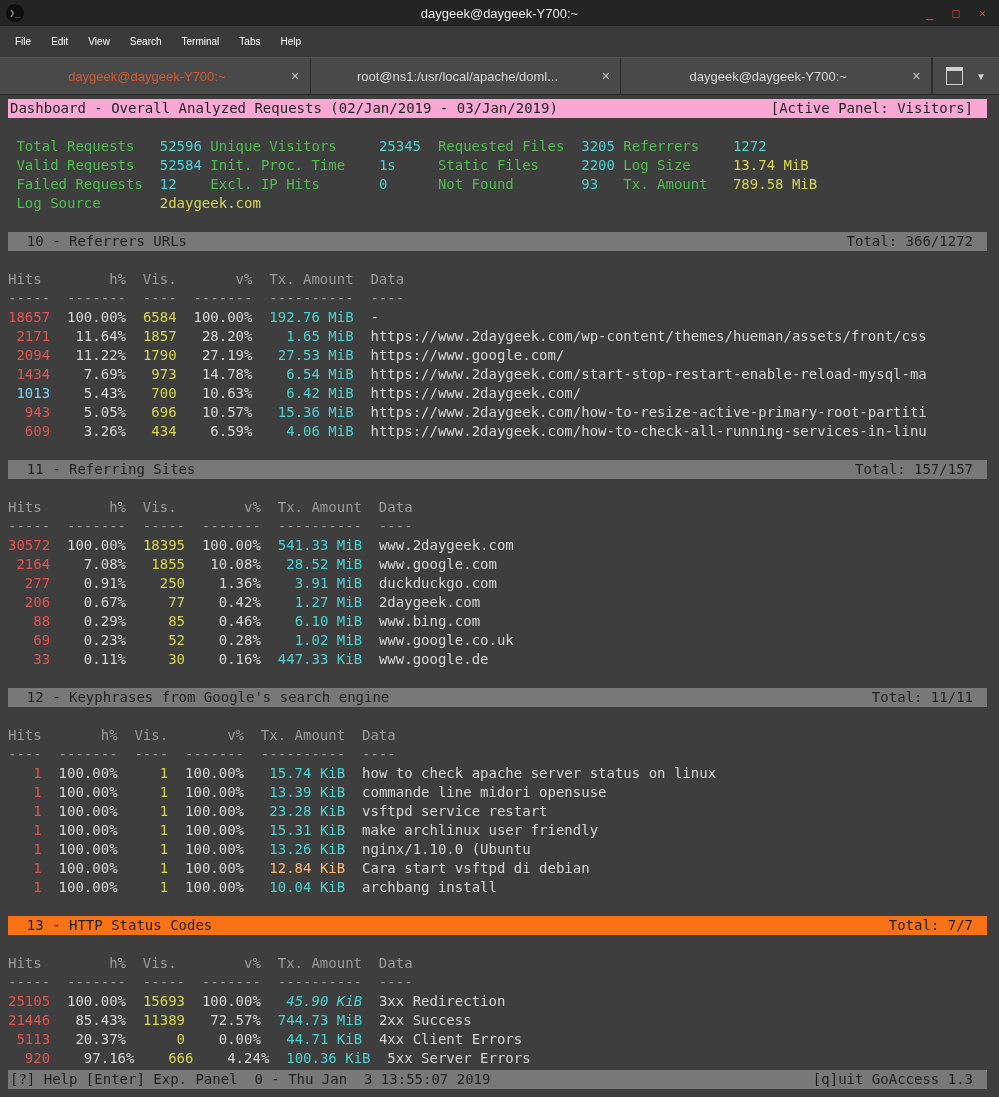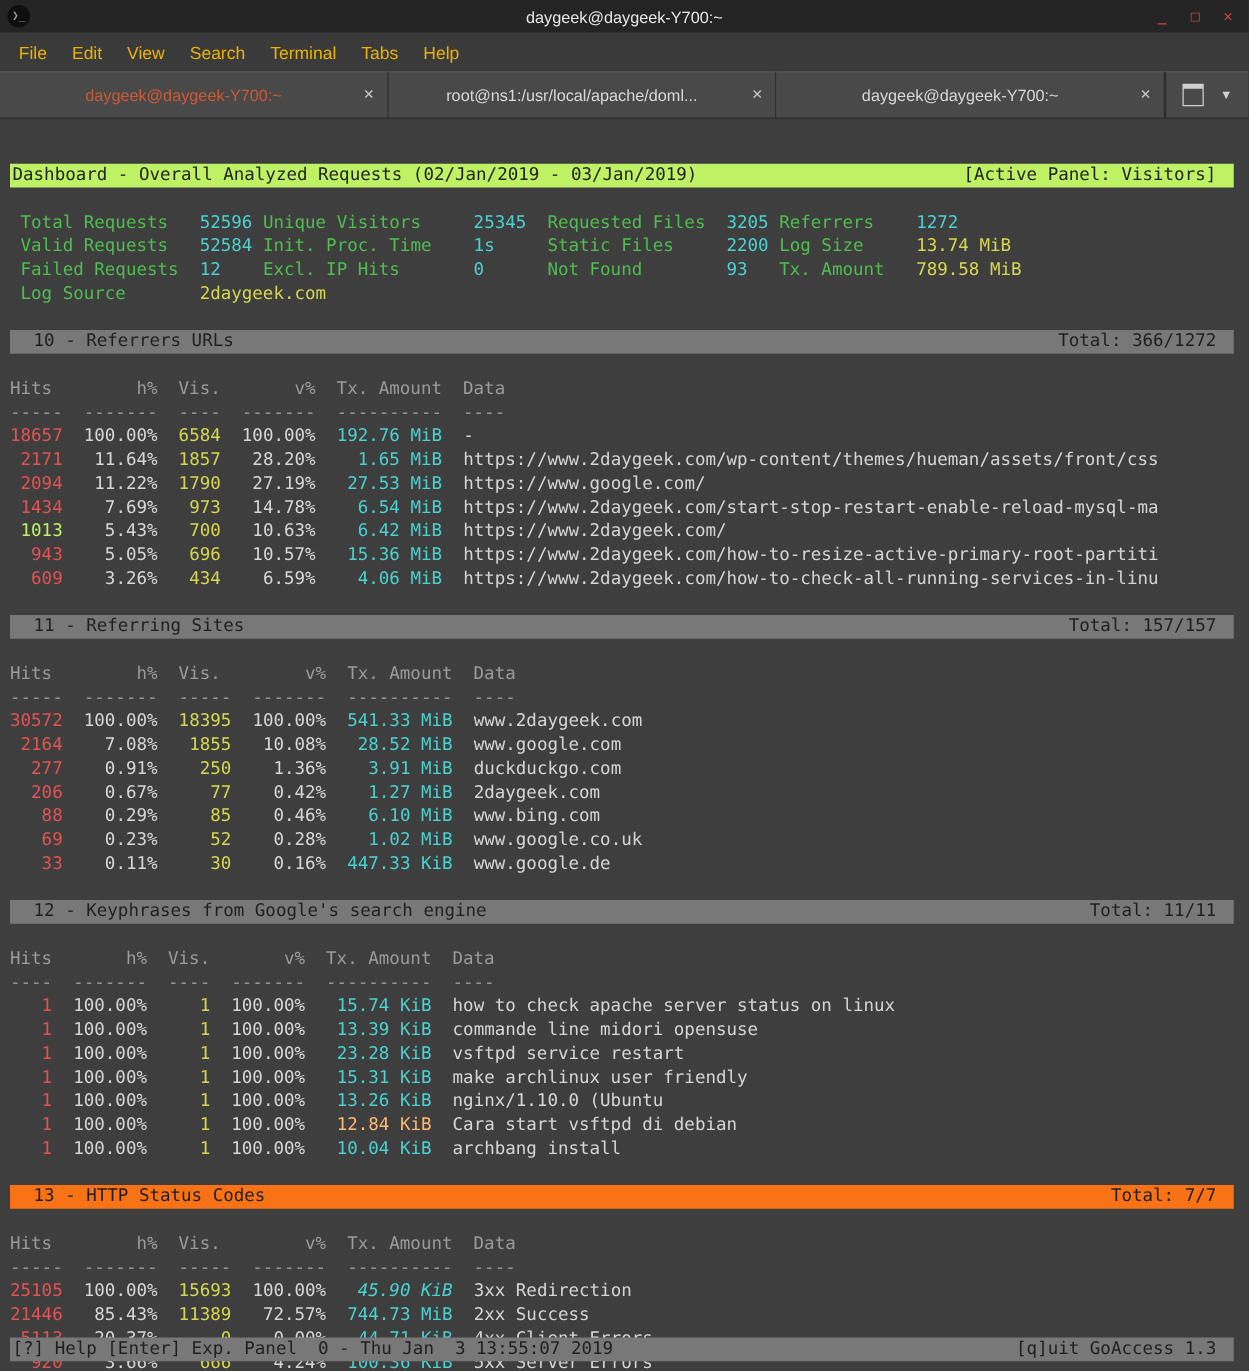--- a/index.html
+++ b/index.html
@@ -9,21 +9,21 @@
   
   .titlebar{flex:0 0 26px;height:26px;background:#242424;position:relative;display:flex;align-items:center}
   .win-icon{width:18px;height:18px;margin-left:6px;border-radius:50%;background:#0e0e0e;color:#9a9a9a;
             font-size:9px;display:flex;align-items:center;justify-content:center;z-index:1;font-family:"DejaVu Sans Mono",monospace}
   .win-title{position:absolute;left:0;right:0;text-align:center;color:#e8e8e8;font-size:13px}
   .win-controls{margin-left:auto;display:flex;align-items:center;gap:19px;padding-right:13px;z-index:1}
   .win-controls span{color:#c0443a;font-size:12px;font-weight:bold;line-height:1;font-family:"DejaVu Sans Mono",monospace}
 
   
   .menubar{flex:0 0 31px;height:31px;background:#3a3a3a;display:flex;align-items:center;padding-left:5px}
-  .menu-item{color:#eab308;font-size:14px;padding:3px 10px}
+  .menu-item{color:#ffffff;font-size:10px;padding:3px 10px}
 
   
   .tabbar{flex:0 0 37px;height:37px;background:#333;display:flex;align-items:stretch;border-bottom:1px solid #272727}
   .tab{flex:1 1 0;min-width:0;position:relative;display:flex;align-items:center;justify-content:center;
        background:#494949;border-right:1px solid #2d2d2d;border-top:1px solid #555;font-size:13px;color:#d8d8d8}
   .tab-label{overflow:hidden;text-overflow:ellipsis;white-space:nowrap;padding:0 30px 0 14px}
   .tab-close{position:absolute;right:10px;top:50%;transform:translateY(-50%);color:#c6c6c6;font-size:11px}
   .tab-controls{flex:0 0 66px;display:flex;align-items:center;justify-content:space-evenly;background:#494949;border-top:1px solid #555;border-left:1px solid #2d2d2d}
   .tab-list-icon{width:15px;height:13px;border:1px solid #cfcfcf;border-top-width:4px;display:inline-block;background:transparent}
   .tab-menu-arrow{color:#cfcfcf;font-size:10px}
@@ -73,42 +73,42 @@
       <span class="tab-label">daygeek@daygeek-Y700:~</span>
       <span class="tab-close">✕</span>
     </div>
     <div class="tab-controls">
       <span class="tab-list-icon"></span>
       <span class="tab-menu-arrow">▼</span>
     </div>
   </div>
 
   <div class="term">
-    <div class="tline bar" style="background: #bef264; color: rgb(31, 31, 31); margin-top: 32px;">
+    <div class="tline bar" style="background: #f9a8d4; color: rgb(31, 31, 31);">
       <span>Dashboard - Overall Analyzed Requests (02/Jan/2019 - 03/Jan/2019)</span>
       <span>[Active Panel: Visitors]</span>
     </div>
     <div class="tline"></div>
     <div id="summary">
         <div class="tline"><span style="color: rgb(79, 190, 79);"> Total Requests   </span><span style="color: rgb(74, 209, 209);">52596</span><span style="color: rgb(214, 214, 214);"> </span><span style="color: rgb(79, 190, 79);">Unique Visitors     </span><span style="color: rgb(74, 209, 209);">25345</span><span style="color: rgb(214, 214, 214);">  </span><span style="color: rgb(79, 190, 79);">Requested Files  </span><span style="color: rgb(74, 209, 209);">3205</span><span style="color: rgb(214, 214, 214);"> </span><span style="color: rgb(79, 190, 79);">Referrers    </span><span style="color: rgb(74, 209, 209);">1272</span></div>
         <div class="tline"><span style="color: rgb(79, 190, 79);"> Valid Requests   </span><span style="color: rgb(74, 209, 209);">52584</span><span style="color: rgb(214, 214, 214);"> </span><span style="color: rgb(79, 190, 79);">Init. Proc. Time    </span><span style="color: rgb(74, 209, 209);">1s   </span><span style="color: rgb(214, 214, 214);">  </span><span style="color: rgb(79, 190, 79);">Static Files     </span><span style="color: rgb(74, 209, 209);">2200</span><span style="color: rgb(214, 214, 214);"> </span><span style="color: rgb(79, 190, 79);">Log Size     </span><span style="color: rgb(214, 214, 79);">13.74 MiB</span></div>
         <div class="tline"><span style="color: rgb(79, 190, 79);"> Failed Requests  </span><span style="color: rgb(74, 209, 209);">12   </span><span style="color: rgb(214, 214, 214);"> </span><span style="color: rgb(79, 190, 79);">Excl. IP Hits       </span><span style="color: rgb(74, 209, 209);">0    </span><span style="color: rgb(214, 214, 214);">  </span><span style="color: rgb(79, 190, 79);">Not Found        </span><span style="color: rgb(74, 209, 209);">93  </span><span style="color: rgb(214, 214, 214);"> </span><span style="color: rgb(79, 190, 79);">Tx. Amount   </span><span style="color: rgb(214, 214, 79);">789.58 MiB</span></div>
         <div class="tline"><span style="color: rgb(79, 190, 79);"> Log Source       </span><span style="color: rgb(214, 214, 79);">2daygeek.com</span></div>
       </div>
     <div class="tline"></div>
     <div id="panels">
         <div class="tline bar" style="background: rgb(120, 120, 120); color: rgb(31, 31, 31);"><span>  10 - Referrers URLs</span><span>Total: 366/1272</span></div>
         <div class="tline"></div>
         <div class="tline" style="color: rgb(155, 155, 155);">Hits        h%  Vis.       v%  Tx. Amount  Data</div>
         <div class="tline" style="color: rgb(155, 155, 155);">-----  -------  ----  -------  ----------  ----</div>
         <div class="tline"><span style="color: rgb(227, 82, 82);">18657</span>  <span style="color: rgb(214, 214, 214);">100.00%</span>  <span style="color: rgb(214, 214, 79);">6584</span>  <span style="color: rgb(214, 214, 214);">100.00%</span>  <span style="color: rgb(74, 209, 209);">192.76 MiB</span>  <span style="color: rgb(214, 214, 214);">-</span></div>
         <div class="tline"><span style="color: rgb(227, 82, 82);"> 2171</span>  <span style="color: rgb(214, 214, 214);"> 11.64%</span>  <span style="color: rgb(214, 214, 79);">1857</span>  <span style="color: rgb(214, 214, 214);"> 28.20%</span>  <span style="color: rgb(74, 209, 209);">  1.65 MiB</span>  <span style="color: rgb(214, 214, 214);">https://www.2daygeek.com/wp-content/themes/hueman/assets/front/css</span></div>
         <div class="tline"><span style="color: rgb(227, 82, 82);"> 2094</span>  <span style="color: rgb(214, 214, 214);"> 11.22%</span>  <span style="color: rgb(214, 214, 79);">1790</span>  <span style="color: rgb(214, 214, 214);"> 27.19%</span>  <span style="color: rgb(74, 209, 209);"> 27.53 MiB</span>  <span style="color: rgb(214, 214, 214);">https://www.google.com/</span></div>
         <div class="tline"><span style="color: rgb(227, 82, 82);"> 1434</span>  <span style="color: rgb(214, 214, 214);">  7.69%</span>  <span style="color: rgb(214, 214, 79);"> 973</span>  <span style="color: rgb(214, 214, 214);"> 14.78%</span>  <span style="color: rgb(74, 209, 209);">  6.54 MiB</span>  <span style="color: rgb(214, 214, 214);">https://www.2daygeek.com/start-stop-restart-enable-reload-mysql-ma</span></div>
-        <div class="tline"><span style="color: #bef264;"> 1013</span>  <span style="color: rgb(214, 214, 214);">  5.43%</span>  <span style="color: rgb(214, 214, 79);"> 700</span>  <span style="color: rgb(214, 214, 214);"> 10.63%</span>  <span style="color: rgb(74, 209, 209);">  6.42 MiB</span>  <span style="color: rgb(214, 214, 214);">https://www.2daygeek.com/</span></div>
+        <div class="tline"><span style="color: #7dd3fc;"> 1013</span>  <span style="color: rgb(214, 214, 214);">  5.43%</span>  <span style="color: rgb(214, 214, 79);"> 700</span>  <span style="color: rgb(214, 214, 214);"> 10.63%</span>  <span style="color: rgb(74, 209, 209);">  6.42 MiB</span>  <span style="color: rgb(214, 214, 214);">https://www.2daygeek.com/</span></div>
         <div class="tline"><span style="color: rgb(227, 82, 82);">  943</span>  <span style="color: rgb(214, 214, 214);">  5.05%</span>  <span style="color: rgb(214, 214, 79);"> 696</span>  <span style="color: rgb(214, 214, 214);"> 10.57%</span>  <span style="color: rgb(74, 209, 209);"> 15.36 MiB</span>  <span style="color: rgb(214, 214, 214);">https://www.2daygeek.com/how-to-resize-active-primary-root-partiti</span></div>
         <div class="tline"><span style="color: rgb(227, 82, 82);">  609</span>  <span style="color: rgb(214, 214, 214);">  3.26%</span>  <span style="color: rgb(214, 214, 79);"> 434</span>  <span style="color: rgb(214, 214, 214);">  6.59%</span>  <span style="color: rgb(74, 209, 209);">  4.06 MiB</span>  <span style="color: rgb(214, 214, 214);">https://www.2daygeek.com/how-to-check-all-running-services-in-linu</span></div>
         <div class="tline"></div>
         <div class="tline bar" style="background: rgb(120, 120, 120); color: rgb(31, 31, 31);"><span>  11 - Referring Sites</span><span>Total: 157/157</span></div>
         <div class="tline"></div>
         <div class="tline" style="color: rgb(155, 155, 155);">Hits        h%  Vis.        v%  Tx. Amount  Data</div>
         <div class="tline" style="color: rgb(155, 155, 155);">-----  -------  -----  -------  ----------  ----</div>
         <div class="tline"><span style="color: rgb(227, 82, 82);">30572</span>  <span style="color: rgb(214, 214, 214);">100.00%</span>  <span style="color: rgb(214, 214, 79);">18395</span>  <span style="color: rgb(214, 214, 214);">100.00%</span>  <span style="color: rgb(74, 209, 209);">541.33 MiB</span>  <span style="color: rgb(214, 214, 214);">www.2daygeek.com</span></div>
         <div class="tline"><span style="color: rgb(227, 82, 82);"> 2164</span>  <span style="color: rgb(214, 214, 214);">  7.08%</span>  <span style="color: rgb(214, 214, 79);"> 1855</span>  <span style="color: rgb(214, 214, 214);"> 10.08%</span>  <span style="color: rgb(74, 209, 209);"> 28.52 MiB</span>  <span style="color: rgb(214, 214, 214);">www.google.com</span></div>
         <div class="tline"><span style="color: rgb(227, 82, 82);">  277</span>  <span style="color: rgb(214, 214, 214);">  0.91%</span>  <span style="color: rgb(214, 214, 79);">  250</span>  <span style="color: rgb(214, 214, 214);">  1.36%</span>  <span style="color: rgb(74, 209, 209);">  3.91 MiB</span>  <span style="color: rgb(214, 214, 214);">duckduckgo.com</span></div>
@@ -129,21 +129,21 @@
         <div class="tline"><span style="color: rgb(227, 82, 82);">   1</span>  <span style="color: rgb(214, 214, 214);">100.00%</span>  <span style="color: rgb(214, 214, 79);">   1</span>  <span style="color: rgb(214, 214, 214);">100.00%</span>  <span style="color: #fdba74;"> 12.84 KiB</span>  <span style="color: rgb(214, 214, 214);">Cara start vsftpd di debian</span></div>
         <div class="tline"><span style="color: rgb(227, 82, 82);">   1</span>  <span style="color: rgb(214, 214, 214);">100.00%</span>  <span style="color: rgb(214, 214, 79);">   1</span>  <span style="color: rgb(214, 214, 214);">100.00%</span>  <span style="color: rgb(74, 209, 209);"> 10.04 KiB</span>  <span style="color: rgb(214, 214, 214);">archbang install</span></div>
         <div class="tline"></div>
         <div class="tline bar" style="background: #f97316; color: rgb(31, 31, 31);"><span>  13 - HTTP Status Codes</span><span>Total: 7/7</span></div>
         <div class="tline"></div>
         <div class="tline" style="color: rgb(155, 155, 155);">Hits        h%  Vis.        v%  Tx. Amount  Data</div>
         <div class="tline" style="color: rgb(155, 155, 155);">-----  -------  -----  -------  ----------  ----</div>
         <div class="tline"><span style="color: rgb(227, 82, 82);">25105</span>  <span style="color: rgb(214, 214, 214);">100.00%</span>  <span style="color: rgb(214, 214, 79);">15693</span>  <span style="color: rgb(214, 214, 214);">100.00%</span>  <span style="color: rgb(74, 209, 209); font-style: italic;"> 45.90 KiB</span>  <span style="color: rgb(214, 214, 214);">3xx Redirection</span></div>
         <div class="tline"><span style="color: rgb(227, 82, 82);">21446</span>  <span style="color: rgb(214, 214, 214);"> 85.43%</span>  <span style="color: rgb(214, 214, 79);">11389</span>  <span style="color: rgb(214, 214, 214);"> 72.57%</span>  <span style="color: rgb(74, 209, 209);">744.73 MiB</span>  <span style="color: rgb(214, 214, 214);">2xx Success</span></div>
         <div class="tline"><span style="color: rgb(227, 82, 82);"> 5113</span>  <span style="color: rgb(214, 214, 214);"> 20.37%</span>  <span style="color: rgb(214, 214, 79);">    0</span>  <span style="color: rgb(214, 214, 214);">  0.00%</span>  <span style="color: rgb(74, 209, 209);"> 44.71 KiB</span>  <span style="color: rgb(214, 214, 214);">4xx Client Errors</span></div>
-        <div class="tline"><span style="color: rgb(227, 82, 82);">  920</span>  <span style="color: rgb(214, 214, 214);">  3.66%</span>  <span style="color: rgb(214, 214, 79);">  666</span>  <span style="color: rgb(214, 214, 214);">  4.24%</span>  <span style="color: rgb(74, 209, 209);">100.36 KiB</span>  <span style="color: rgb(214, 214, 214);">5xx Server Errors</span></div>
+        <div class="tline"><span style="color: rgb(227, 82, 82);">  920</span>  <span style="color: rgb(214, 214, 214);">  97.16%</span>  <span style="color: rgb(214, 214, 79);">  666</span>  <span style="color: rgb(214, 214, 214);">  4.24%</span>  <span style="color: rgb(74, 209, 209);">100.36 KiB</span>  <span style="color: rgb(214, 214, 214);">5xx Server Errors</span></div>
         <div class="tline"></div>
       </div>
     <div class="tline bar footer-pin" style="background: rgb(120, 120, 120); color: rgb(31, 31, 31);">
       <span>[?] Help [Enter] Exp. Panel  0 - Thu Jan  3 13:55:07 2019</span>
       <span>[q]uit GoAccess 1.3</span>
     </div>
   </div>
 
 </div>
 

